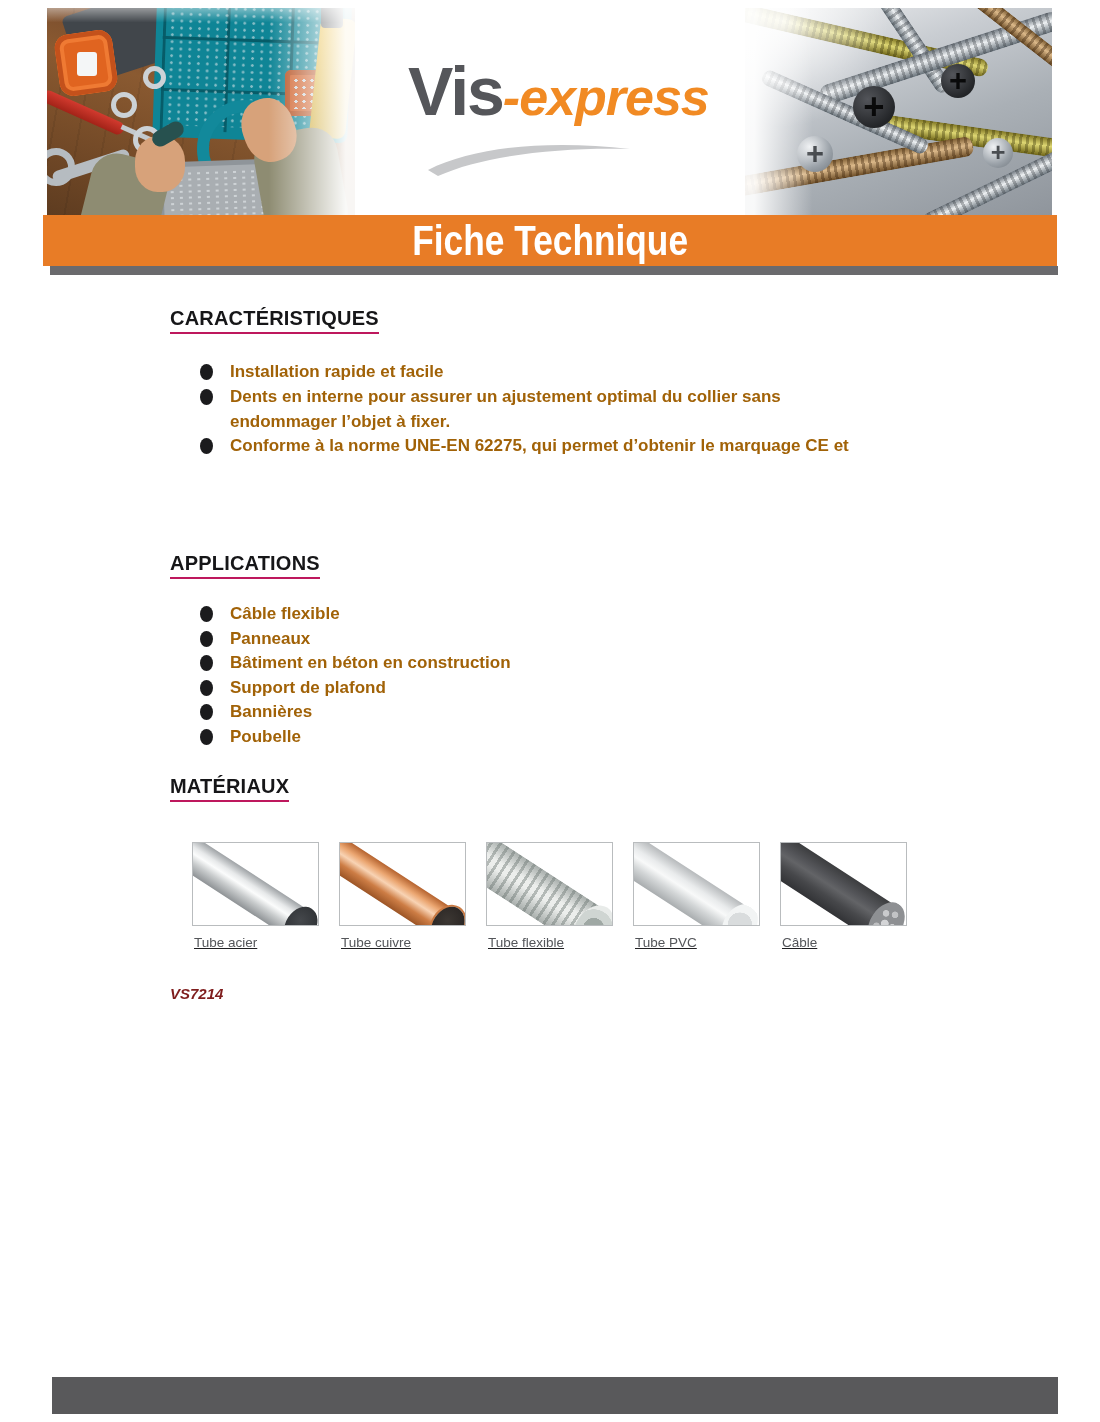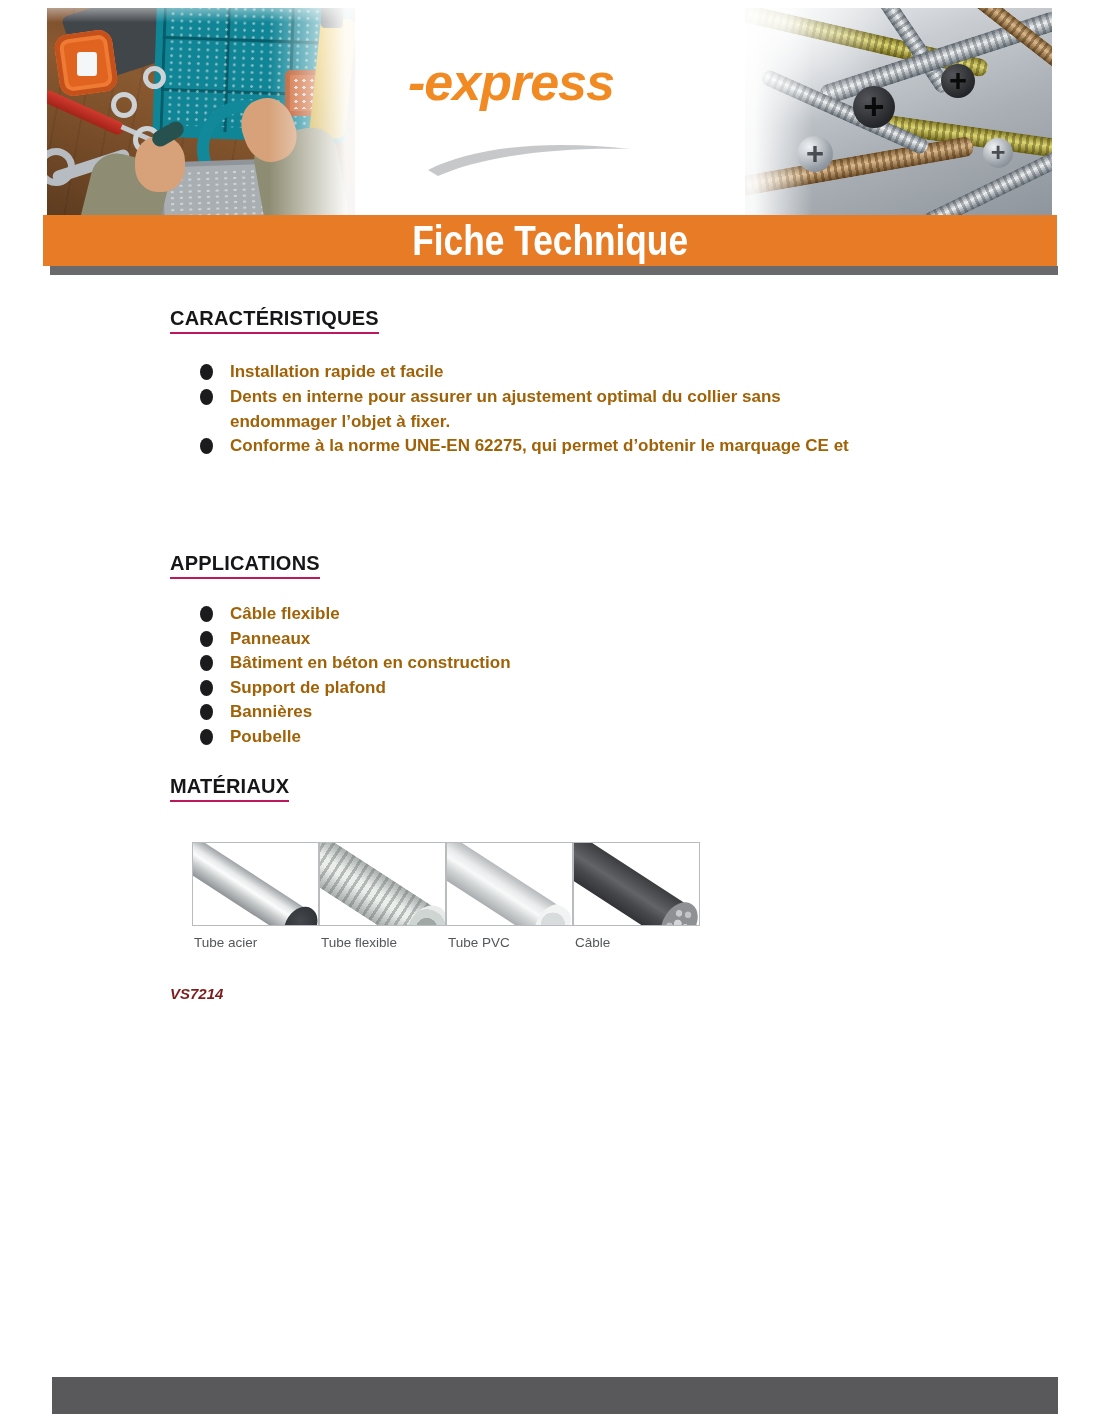--- a/index.html
+++ b/index.html
@@ -85,21 +85,21 @@
   .blist .bline{white-space:nowrap;}
   .alist li{line-height:24.5px;white-space:nowrap;}
 
   #carac-h{left:170px;top:307px;}
   #carac-l{left:170px;top:360px;}
   #apps-h{left:170px;top:552px;}
   #apps-l{left:170px;top:602px;}
   #mat-h{left:170px;top:775px;}
 
   
-  .materials{position:absolute;left:192px;top:842px;display:flex;}
+  .materials{position:absolute;left:192px;top:842px;display:flex;gap:20px;text-decoration:underline;}
   .material{margin:0;width:127px;}
   .thumb{position:relative;width:127px;height:84px;background:#fff;border:1px solid #b9bcbe;overflow:hidden;box-sizing:border-box;}
   .mlabel{margin:9px 0 0 2px;font-size:13.5px;color:#54565a;}
   .tube{position:absolute;left:-28px;top:-26px;width:184px;height:34px;transform-origin:0 0;transform:rotate(33deg);}
   .tube-body{position:absolute;inset:0;border-radius:17px;}
   .tube-end{position:absolute;right:-4px;top:-3px;width:30px;height:40px;border-radius:50%;}
 
   .steel .tube-body{background:linear-gradient(#9fa3a6,#e7e9ea 28%,#fbfcfc 45%,#c9cccd 68%,#8f9396);}
   .steel .tube-end{background:radial-gradient(circle at 40% 40%,#45484c,#2b2e31 75%);}
 
@@ -164,20 +164,21 @@
     <div class="ph arm-sleeve" style="left:38px;top:148px;width:78px;height:95px;transform:rotate(14deg);"></div>
     <div class="ph hand" style="left:88px;top:128px;width:50px;height:56px;"></div>
     <div class="ph tool-bit"></div>
     <div class="ph arm-sleeve" style="left:212px;top:122px;width:84px;height:110px;transform:rotate(-10deg);"></div>
     <div class="ph hand" style="left:196px;top:90px;width:52px;height:64px;transform:rotate(-20deg);"></div>
     <div class="ph fade-right"></div>
   </div>
 
   <div class="logo">
     <div class="logo-row">
+      <span class="logo-vis">Vis</span>
         <span class="logo-express">-express</span>
     </div>
     <svg class="swoosh" width="212" height="42" viewBox="0 0 212 42">
       <path d="M6 32 C 54 8, 128 2, 208 11 C 140 9, 62 17, 16 38 Z" fill="#c7c8ca"></path>
     </svg>
   </div>
 
   <div class="photo photo-right">
     <div class="scr scr-gold" style="left:-24px;top:22px;width:270px;height:18px;transform:rotate(13deg);"></div>
     <div class="scr scr-sil" style="left:30px;top:-16px;width:220px;height:16px;transform:rotate(56deg);"></div>
@@ -261,20 +262,29 @@
   <figure class="material">
         <div class="thumb steel">
           <div class="tube">
             <div class="tube-body"></div>
             <div class="tube-end"></div>
           </div>
         </div>
         <figcaption class="mlabel">Tube acier</figcaption>
       </figure>
       <figure class="material">
+        <div class="thumb copper">
+          <div class="tube">
+            <div class="tube-body"></div>
+            <div class="tube-end"></div>
+          </div>
+        </div>
+        <figcaption class="mlabel">Tube cuivre</figcaption>
+      </figure>
+      <figure class="material">
         <div class="thumb flexible">
           <div class="tube">
             <div class="tube-body"></div>
             <div class="tube-end"></div>
           </div>
         </div>
         <figcaption class="mlabel">Tube flexible</figcaption>
       </figure>
       <figure class="material">
         <div class="thumb pvc">

